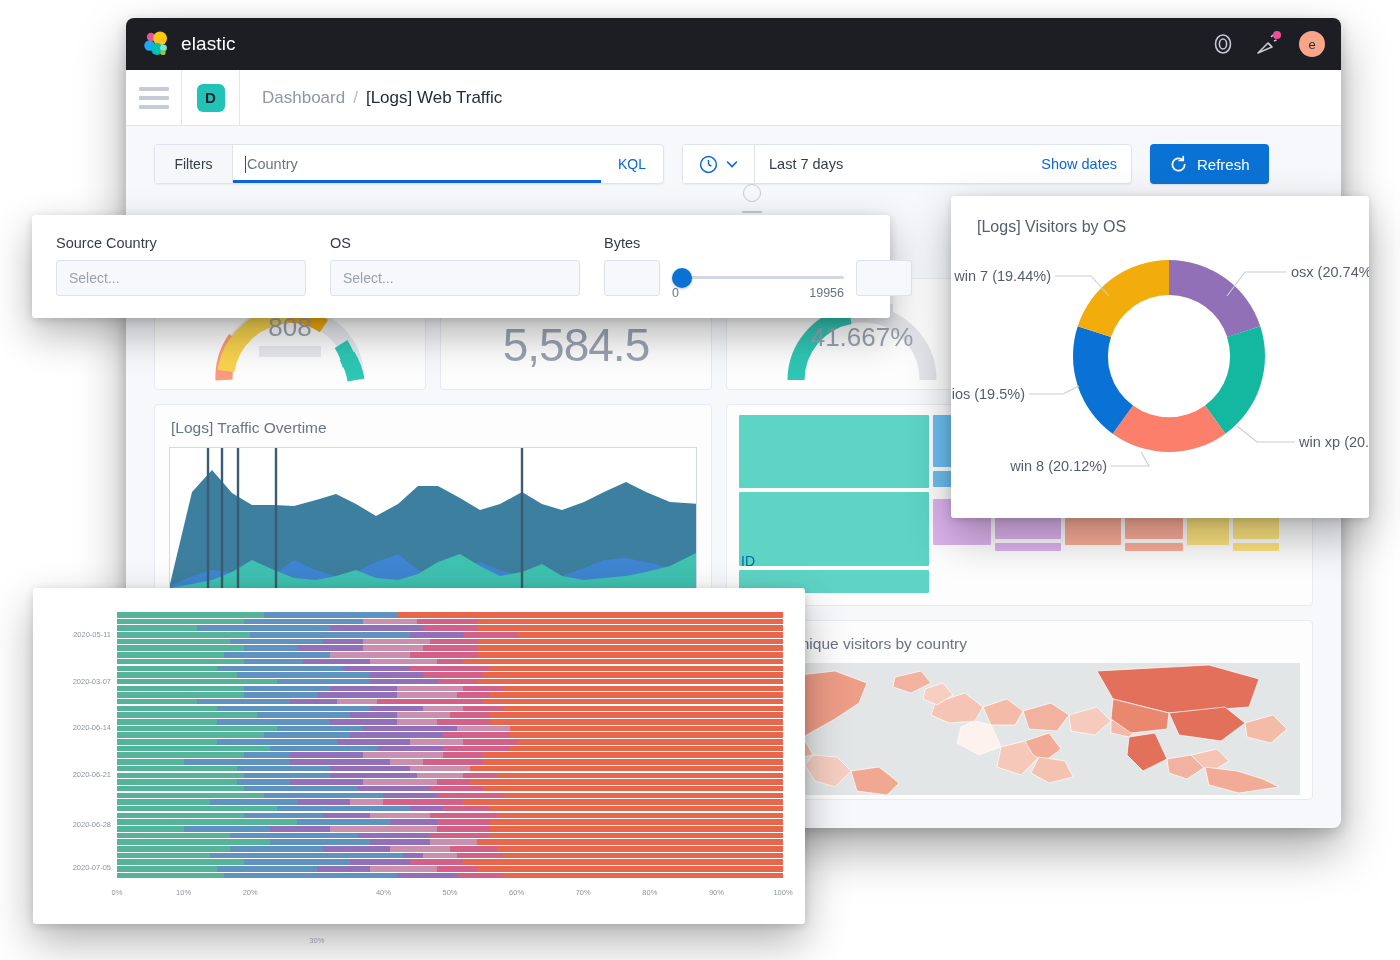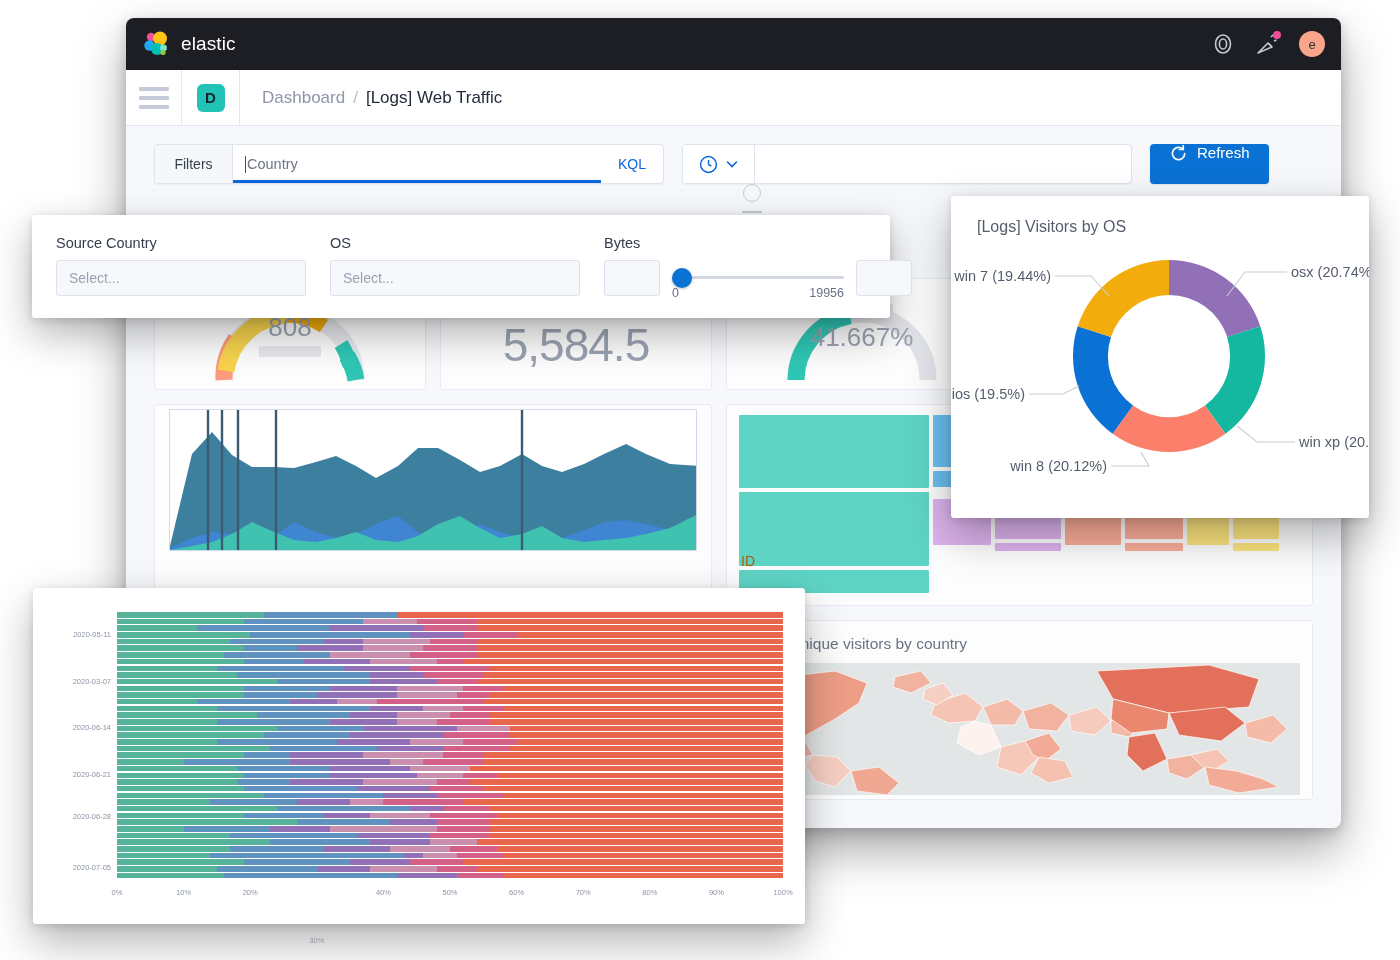--- a/index.html
+++ b/index.html
@@ -94,21 +94,21 @@
     display: flex; height: 40px; border: 1px solid #dfe3ed; border-radius: 4px;
     background: #fff; box-shadow: 0 1px 2px rgba(30,40,60,.06); overflow: hidden; width: 450px;
   }
   .qb-clock { width: 72px; background: #fff; border-right: 1px solid #dfe3ed;
               display: flex; align-items: center; justify-content: center; gap: 6px; cursor: pointer; }
   .qb-range { flex: 1; display: flex; align-items: center; justify-content: space-between; padding: 0 14px; }
   .qb-range .txt { color: #333c4c; font-size: 14.5px; }
   .qb-range .showd { color: #0b64dd; font-size: 14.5px; cursor: pointer; }
   .qb-refresh {
     height: 40px; background: #0b72d5; color: #fff; border-radius: 4px;
-    display: flex; align-items: flex-start; gap: 9px; padding: 0 19px; font-size: 15px; cursor: pointer;
+    display: flex; align-items: center; gap: 9px; padding: 0 19px; font-size: 15px; cursor: pointer;
     box-shadow: 0 1px 2px rgba(30,40,60,.12);
   }
   .addfilter { display: flex; align-items: center; gap: 9px; padding: 0 0 0 36px; flex-direction: column; }
   .af-circle { width: 18px; height: 18px; border: 1px solid #c5cad6; border-radius: 50%; }
   .af-dash { width: 20px; height: 1.5px; background: #c5cad6; }
   .af-text { color: #0b64dd; font-size: 14.5px; cursor: pointer; }
 
   
   .dash { padding: 14px 28px 0 28px; }
   .row { display: flex; gap: 14px; margin-bottom: 14px; }
@@ -259,20 +259,24 @@
       <div class="qb-time">
         <div class="qb-clock">
           <svg width="21" height="21" viewBox="0 0 22 22">
             <circle cx="11" cy="11" r="8.3" fill="none" stroke="#0b64dd" stroke-width="1.5"></circle>
             <line x1="11" y1="11" x2="11" y2="6.3" stroke="#0b64dd" stroke-width="1.5"></line>
             <line x1="11" y1="11" x2="14" y2="12.6" stroke="#0b64dd" stroke-width="1.5"></line>
           </svg>
           <svg width="14" height="14" viewBox="0 0 14 14">
             <polyline points="2.5,5 7,9.6 11.5,5" fill="none" stroke="#0b64dd" stroke-width="1.6" stroke-linecap="round"></polyline>
           </svg>
+        </div>
+        <div class="qb-range">
+          <span class="txt">Last 7 days</span>
+          <span class="showd">Show dates</span>
         </div>
       </div>
 
       <div class="qb-refresh">
         <svg width="19" height="19" viewBox="0 0 20 20">
           <path d="M16.5 10a6.5 6.5 0 1 1-2.1-4.8" fill="none" stroke="#fff" stroke-width="1.8" stroke-linecap="round"></path>
           <polyline points="15,1.6 15,5.8 10.8,5.8" fill="none" stroke="#fff" stroke-width="1.8" stroke-linecap="round" stroke-linejoin="round"></polyline>
         </svg>
         <span>Refresh</span>
       </div>
@@ -317,20 +321,21 @@
             <div class="gauge-bar" style="top:22px;"></div>
           </div>
         </div>
 
         <div class="panel metric" style="flex:1;"></div>
       </div>
 
       <div class="row">
 
         <div class="panel" style="width:558px;">
+          <div class="panel-title">[Logs] Traffic Overtime</div>
           <div class="area-plot">
             <svg width="528" height="140" viewBox="0 0 528 140" preserveAspectRatio="none">
               <polygon fill="#3d7f9e" points="0,140 0,136 22,44 42,22 62,45 82,57 104,57 124,58 146,52 166,46 186,56 206,68 228,56 248,38 268,38 290,50 310,62 330,56 352,44 372,56 392,62 414,54 434,44 456,34 476,44 500,54 528,56 528,140"></polygon>
               <polygon fill="#3f86d6" points="0,140 0,138 22,128 42,122 62,124 82,130 104,126 124,112 146,122 166,128 186,124 206,114 228,106 248,122 268,128 290,122 310,114 330,122 352,128 372,126 392,128 414,120 434,112 456,110 476,114 500,120 528,128 528,140" opacity="0.92"></polygon>
               <polygon fill="#3fc2b0" points="0,140 0,140 22,136 42,132 62,124 82,112 104,122 124,130 146,132 166,128 186,122 206,130 228,132 248,126 268,114 290,106 310,118 330,128 352,124 372,116 392,128 414,132 434,130 456,128 476,124 500,118 528,104 528,140"></polygon>
               <g stroke="#3c5b70" stroke-width="2.4">
                 <line x1="38" y1="0" x2="38" y2="140"></line>
                 <line x1="52" y1="0" x2="52" y2="140"></line>
                 <line x1="68" y1="0" x2="68" y2="140"></line>
                 <line x1="106" y1="0" x2="106" y2="140"></line>
@@ -369,21 +374,21 @@
                   <div class="tm-cell" style="width:58px;height:8px;background:#fcae9a;"></div>
                 </div>
                 <div class="tm-cell" style="width:42px;height:46px;background:#fde47f;"></div>
                 <div>
                   <div class="tm-cell" style="width:46px;height:40px;background:#fde47f;margin-bottom:4px;"></div>
                   <div class="tm-cell" style="width:46px;height:8px;background:#fde47f;"></div>
                 </div>
               </div>
             </div>
           </div>
-          <div style="position:absolute;left:14px;top:148px;font-size:14px;color:#a16207;">ID</div>
+          <div style="position:absolute;left:14px;top:148px;font-size:14px;color:#0369a1;">ID</div>
         </div>
       </div>
 
       <div class="row">
         <div class="panel" style="width:558px;height:180px;"></div>
         <div class="panel" style="flex:1;height:180px;">
           <div class="panel-title">[Logs] Unique visitors by country</div>
           <div class="map-wrap">
             <svg width="560" height="132" viewBox="0 0 560 132" preserveAspectRatio="none">
               <rect width="560" height="132" fill="#e3e6e6"></rect>
@@ -481,21 +486,21 @@
     </div>
   </div>
 
   <div class="bars-panel">
     <div class="bars-body">
       <div class="bars-yaxis" id="bars-yaxis">
           <div class="y-tick" style="top: 22px;">2020-05-11</div>
           <div class="y-tick" style="top: 68.5px;">2020-03-07</div>
           <div class="y-tick" style="top: 115px; text-align: right;">2020-06-14</div>
           <div class="y-tick" style="top: 161.5px;">2020-06-21</div>
-          <div class="y-tick" style="top: 204px;">2020-06-28</div>
+          <div class="y-tick" style="top: 212px;">2020-06-28</div>
           <div class="y-tick" style="top: 254.5px;">2020-07-05</div>
         </div>
       <div class="bars-plot" id="bars-plot">
           <div class="bar-row" style="height: 6.7px; padding-bottom: 1.2px;">
             <div style="width: 22%; background: rgb(84, 179, 153); height: 100%;"></div>
             <div style="width: 20%; background: rgb(96, 146, 192); height: 100%;"></div>
             <div style="width: 58%; background: rgb(231, 102, 76); height: 100%;"></div>
           </div>
           <div class="bar-row" style="height: 6.7px; padding-bottom: 1.2px;">
             <div style="width: 19%; background: rgb(84, 179, 153); height: 100%;"></div>

